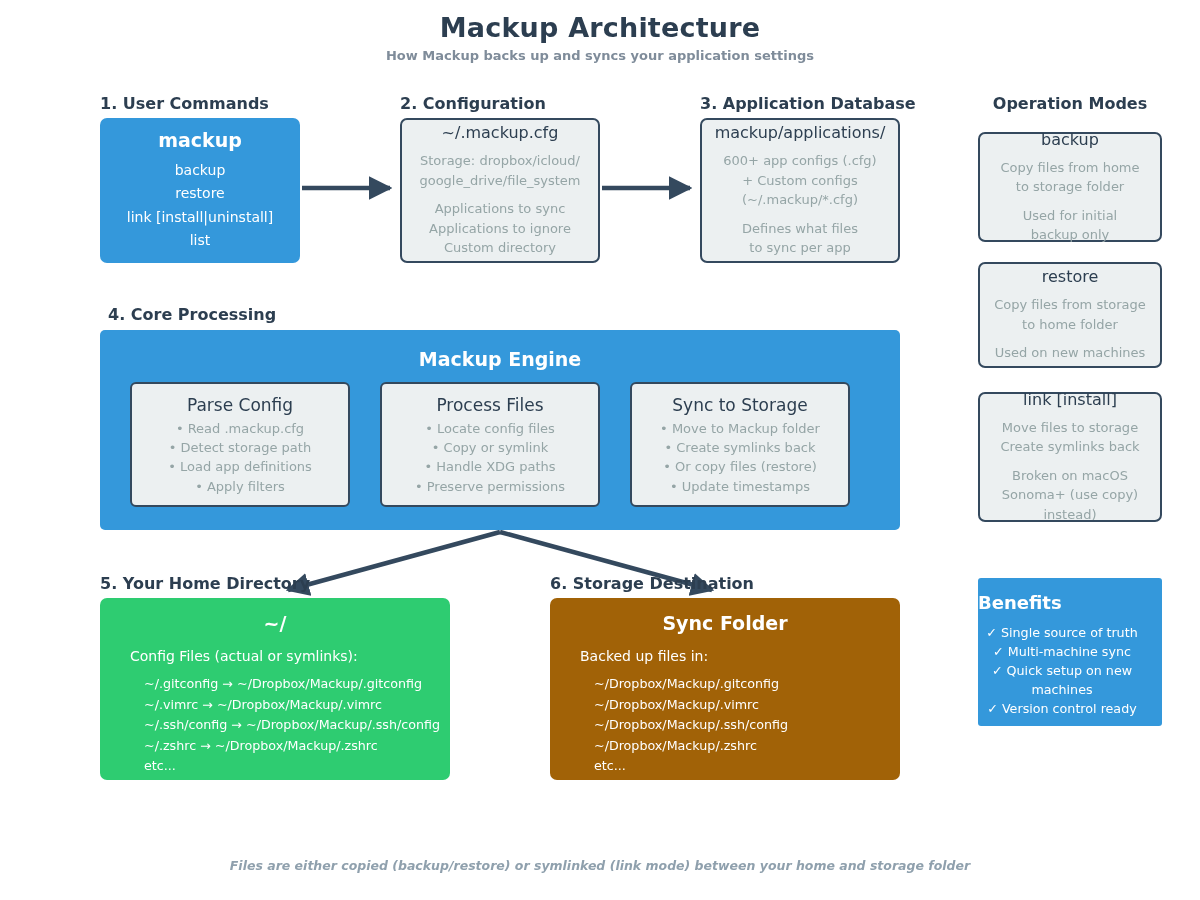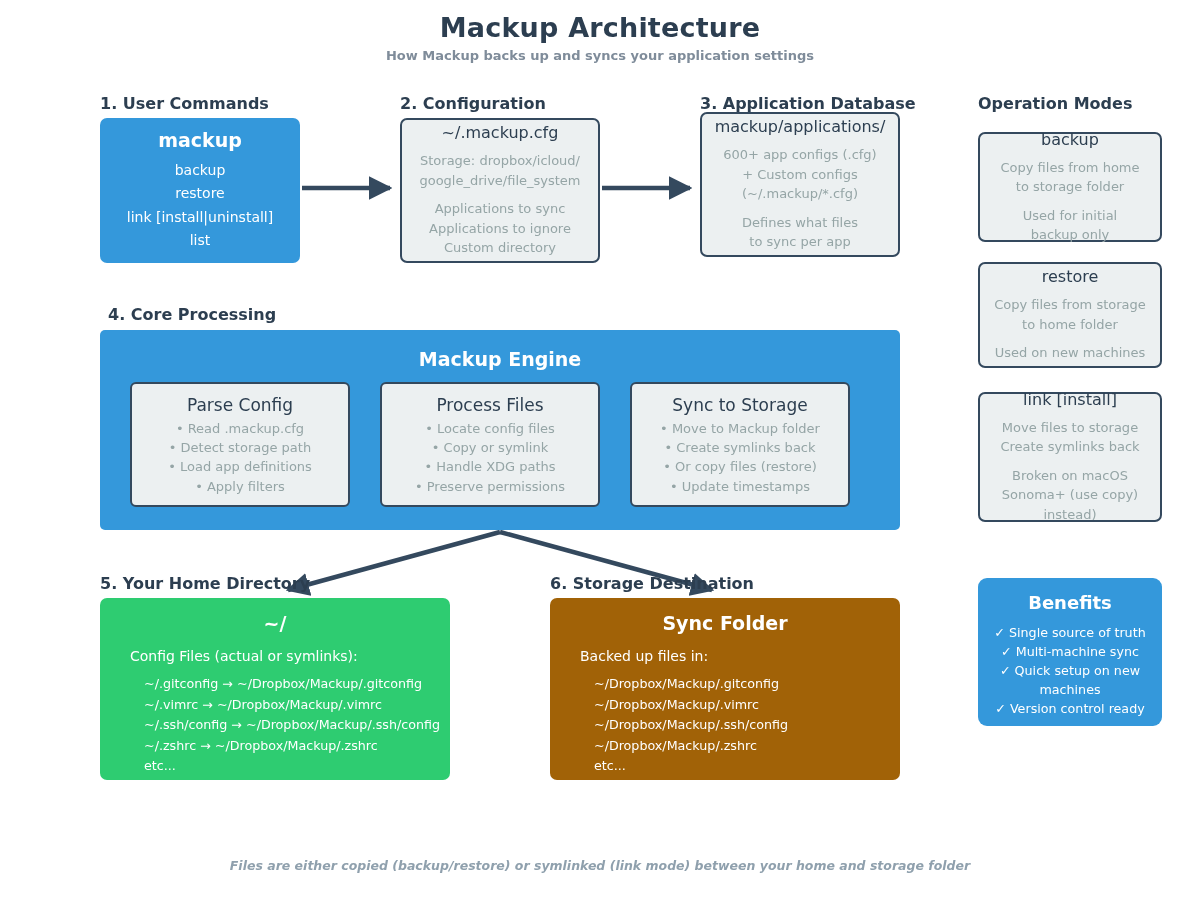--- a/index.html
+++ b/index.html
@@ -103,23 +103,23 @@
     color: #fff; font-size: 19px; font-weight: bold;
     text-align: center; margin-bottom: 14px;
   }
   .lb-sub { color: #fff; font-size: 14px; padding-left: 30px; margin-bottom: 10px; }
   .lb-row { color: #fff; font-size: 12.7px; padding-left: 44px; line-height: 1.62; }
 
   
   #benefits {
     position: absolute; left: 978px; top: 578px;
     width: 184px; height: 148px;
-    background: #3498db; border-radius: 9px;
+    background: #3498db; border-radius: 3px;
     display: flex; flex-direction: column;
-    align-items: center; padding-top: 14px;
+    align-items: flex-start; padding-top: 14px;
   }
   #benefits .bf-title {
     color: #fff; font-size: 18px; font-weight: bold; margin-bottom: 10px;
   }
   #benefits .bf-item {
     color: #fff; font-size: 12.7px; line-height: 1.5;
     text-align: center; width: 168px;
   }
 
   svg.overlay {
@@ -175,34 +175,34 @@
       <div class="b-line-d">google_drive/file_system</div>
     </div>
     <div class="b-group">
       <div class="b-line-d">Applications to sync</div>
       <div class="b-line-d">Applications to ignore</div>
       <div class="b-line-d">Custom directory</div>
     </div>
   </div>
 
   <div class="sec-head" style="left:700px; top:94px;">3. Application Database</div>
-  <div class="box box-gray" style="left:700px; top:112px; width:200px; height:145px;">
+  <div class="box box-gray" style="left:700px; top:118px; width:200px; height:145px;">
     <div class="b-title-d">mackup/applications/</div>
     <div class="b-group">
       <div class="b-line-d">600+ app configs (.cfg)</div>
       <div class="b-line-d">+ Custom configs</div>
       <div class="b-line-d">(~/.mackup/*.cfg)</div>
     </div>
     <div class="b-group">
       <div class="b-line-d">Defines what files</div>
       <div class="b-line-d">to sync per app</div>
     </div>
   </div>
 
-  <div class="sec-head" style="left:978px; top:94px; width:184px; text-align:left;">Operation Modes</div>
+  <div class="sec-head" style="left:978px; top:94px; width:184px; text-align:center;">Operation Modes</div>
 
   <div class="mode-box" style="top:132px; height:110px;">
     <div class="b-title-d">backup</div>
     <div class="b-group">
       <div class="b-line-d">Copy files from home</div>
       <div class="b-line-d">to storage folder</div>
     </div>
     <div class="b-group">
       <div class="b-line-d">Used for initial</div>
       <div class="b-line-d">backup only</div>

